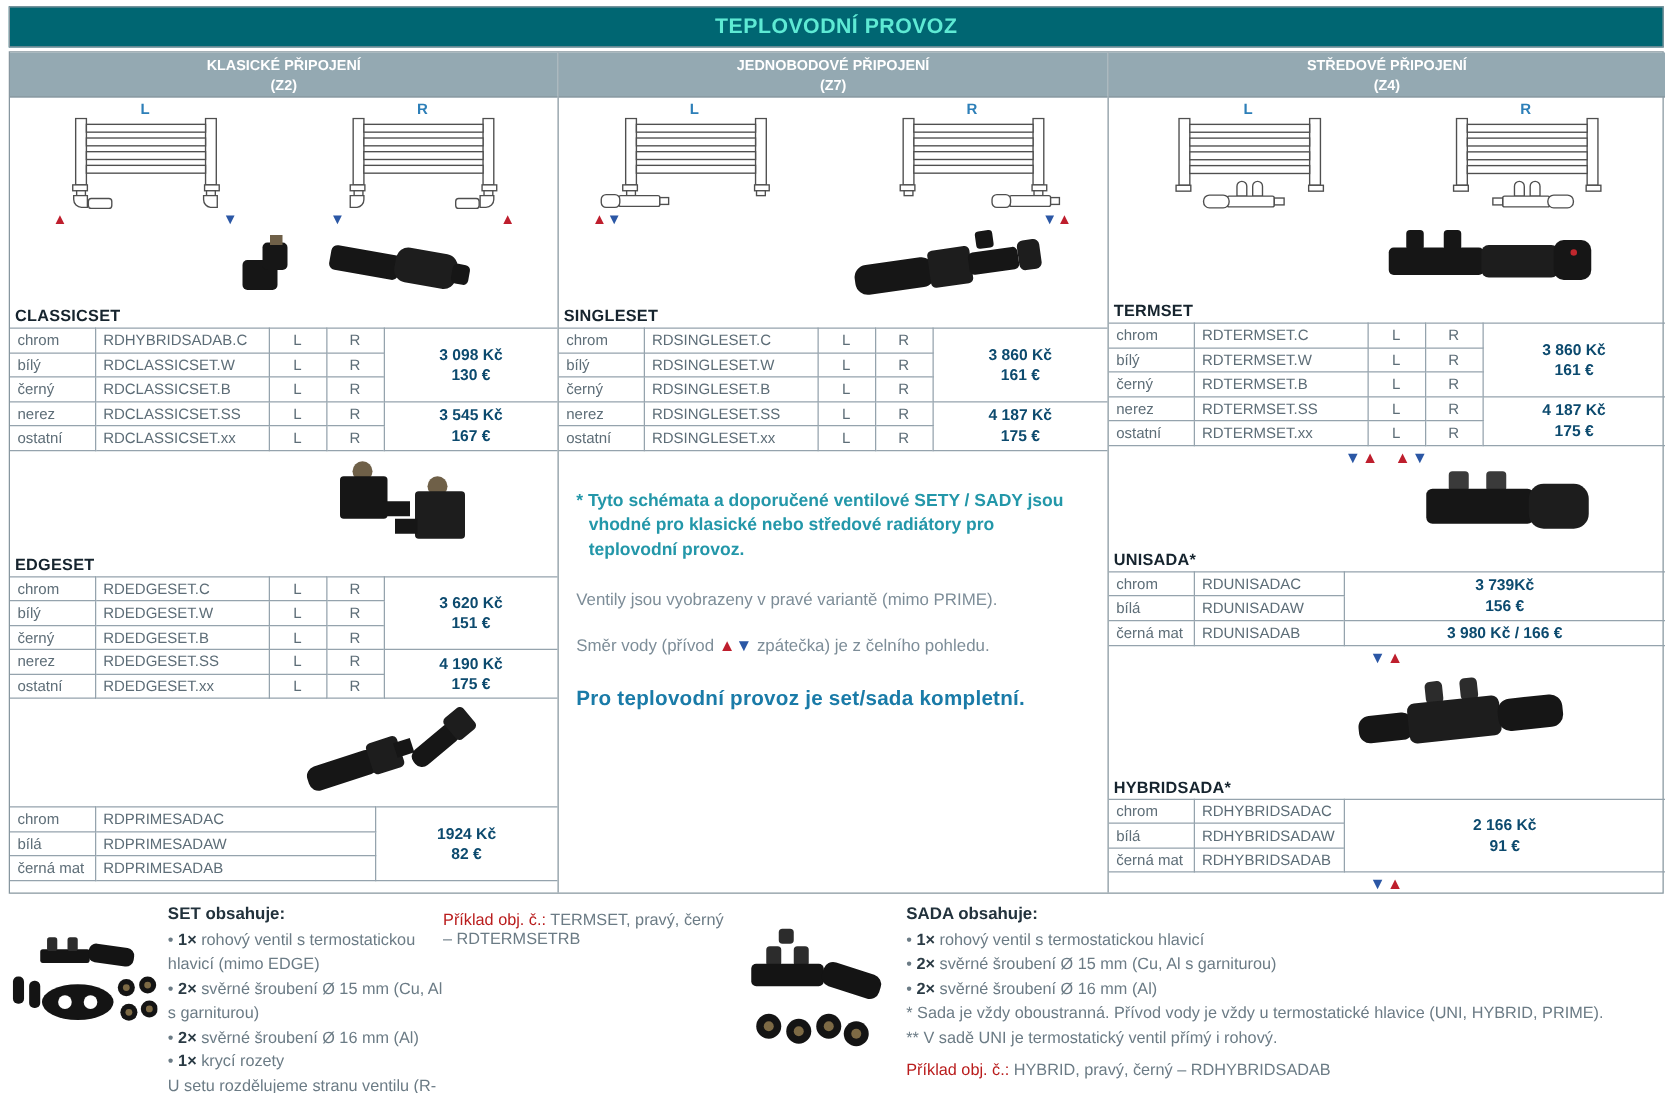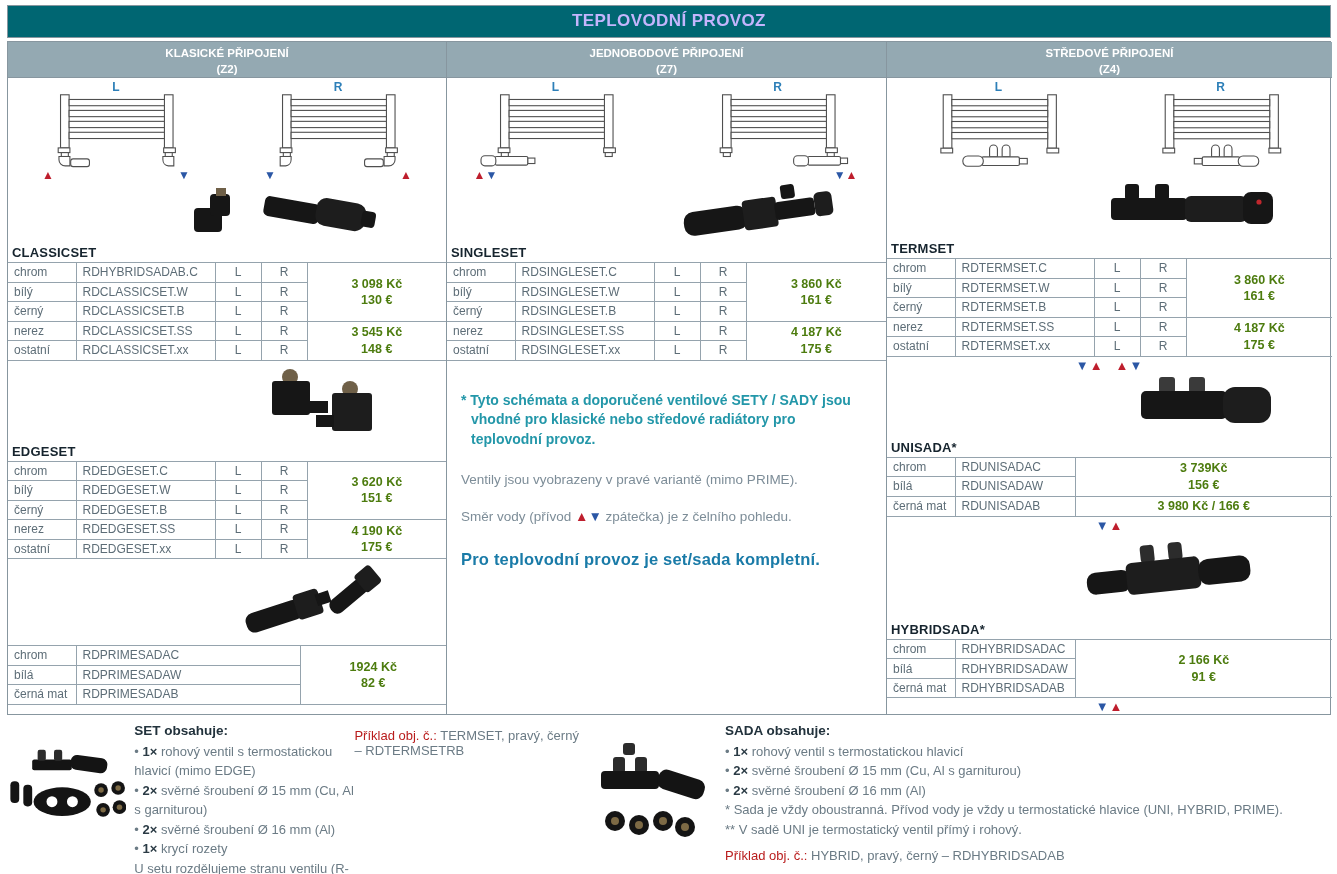--- a/index.html
+++ b/index.html
@@ -1,36 +1,36 @@
 <!DOCTYPE html>
 <html><head>
 <meta charset="utf-8">
 <style>
 *{box-sizing:border-box;margin:0;padding:0}
 html,body{width:1337px;height:874px;background:#fff;font-family:"Liberation Sans",sans-serif;overflow:hidden}
 .page{position:absolute;left:7px;top:5px;width:1324px}
-.title-bar{background:#006672;border:1px solid #87969f;color:#c4b5fd;font-size:17px;font-weight:bold;text-align:center;letter-spacing:.4px;padding:5px 0 6px}
+.title-bar{background:#006672;border:1px solid #87969f;color:#5eead4;font-size:17px;font-weight:bold;text-align:center;letter-spacing:.4px;padding:5px 0 6px}
 .grid{display:grid;grid-template-columns:439px 440px 445px;border:1px solid #87969f;margin-top:3px;background:#fff}
 .col{border-right:1px solid #87969f;display:flex;flex-direction:column}
 .col:last-child{border-right:none}
 .col-header{background:#94a9b2;color:#fff;font-weight:bold;font-size:11.5px;text-align:center;line-height:1.4;padding:3px 0;border-bottom:1px solid #87969f;height:36px}
 .diag-row{display:flex;justify-content:center;gap:26px;padding-top:3px;height:104px}
 .diag{width:196px;display:flex;flex-direction:column;align-items:center}
 .diag-label{color:#2d7fb8;font-weight:bold;font-size:12px;height:14px;line-height:13px}
 .tri-under{width:196px;display:flex;font-size:12px;height:16px;line-height:13px}
 .tri-under.between{justify-content:space-between;padding:0 24px}
 .tri-under.left{justify-content:flex-start;padding-left:16px}
 .tri-under.right{justify-content:flex-end;padding-right:18px}
 .red{color:#be1e2d}.blue{color:#2b57a5}
 .photo-row{position:relative}
 .pname{font-weight:bold;color:#16242e;font-size:13px;padding:1px 0 2px 4px;letter-spacing:.2px}
 table.ptable{border-collapse:collapse;width:100%;table-layout:fixed}
 .ptable td{border:1px solid #95a3ad;font-size:12px;color:#5d6d77;padding:1.5px 6px;height:19.5px;overflow:hidden;white-space:nowrap}
 .ptable td.lr{text-align:center;padding:1.5px 0}
-.ptable td.price{text-align:center;font-weight:bold;color:#4d7c0f;font-size:12.5px;line-height:1.3;white-space:normal}
+.ptable td.price{text-align:center;font-weight:bold;color:#0c4a6e;font-size:12.5px;line-height:1.3;white-space:normal}
 .ptable tr td:first-child{border-left:none}
 .ptable tr td:last-child{border-right:none}
 .t5 col.w-color{width:68px}.t5 col.w-code{width:139px}.t5 col.w-lr{width:46px}
 .t3a col.w-color{width:68px}.t3a col.w-code{width:224px}
 .t3b col.w-color{width:68px}.t3b col.w-code{width:120px}
 .tri-line{text-align:center;font-size:13px;height:18px;line-height:17px;letter-spacing:1px}
 .tri-line .gap{display:inline-block;width:12px}
 .notes{padding:30px 16px 0 14px}
 .note-star{color:#2397a9;font-weight:bold;font-size:14px;line-height:1.42;padding-left:10px;text-indent:-10px}
 .note-plain{color:#7d8d98;font-size:13.5px;margin-top:22px}
@@ -162,21 +162,21 @@
           <td class="lr">L</td>
           <td class="lr">R</td>
         </tr>
         <tr>
           <td>nerez</td>
           <td>RDCLASSICSET.SS</td>
           <td class="lr">L</td>
           <td class="lr">R</td>
           <td class="price" rowspan="2">
             <div>3 545 Kč</div>
-            <div>148 €</div>
+            <div>167 €</div>
           </td>
         </tr>
         <tr>
           <td>ostatní</td>
           <td>RDCLASSICSET.xx</td>
           <td class="lr">L</td>
           <td class="lr">R</td>
         </tr>
         </tbody>
       </table>

